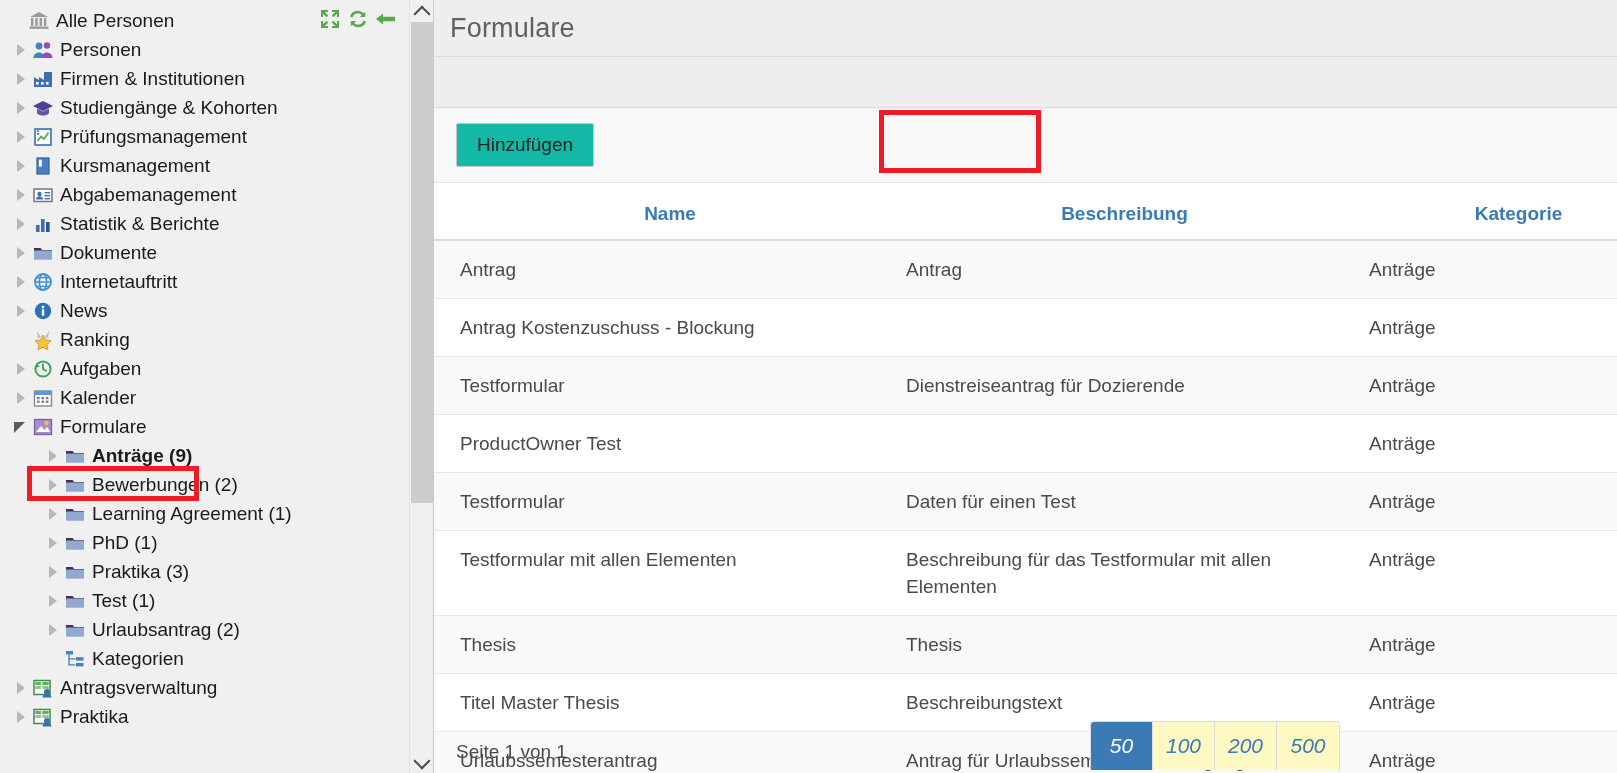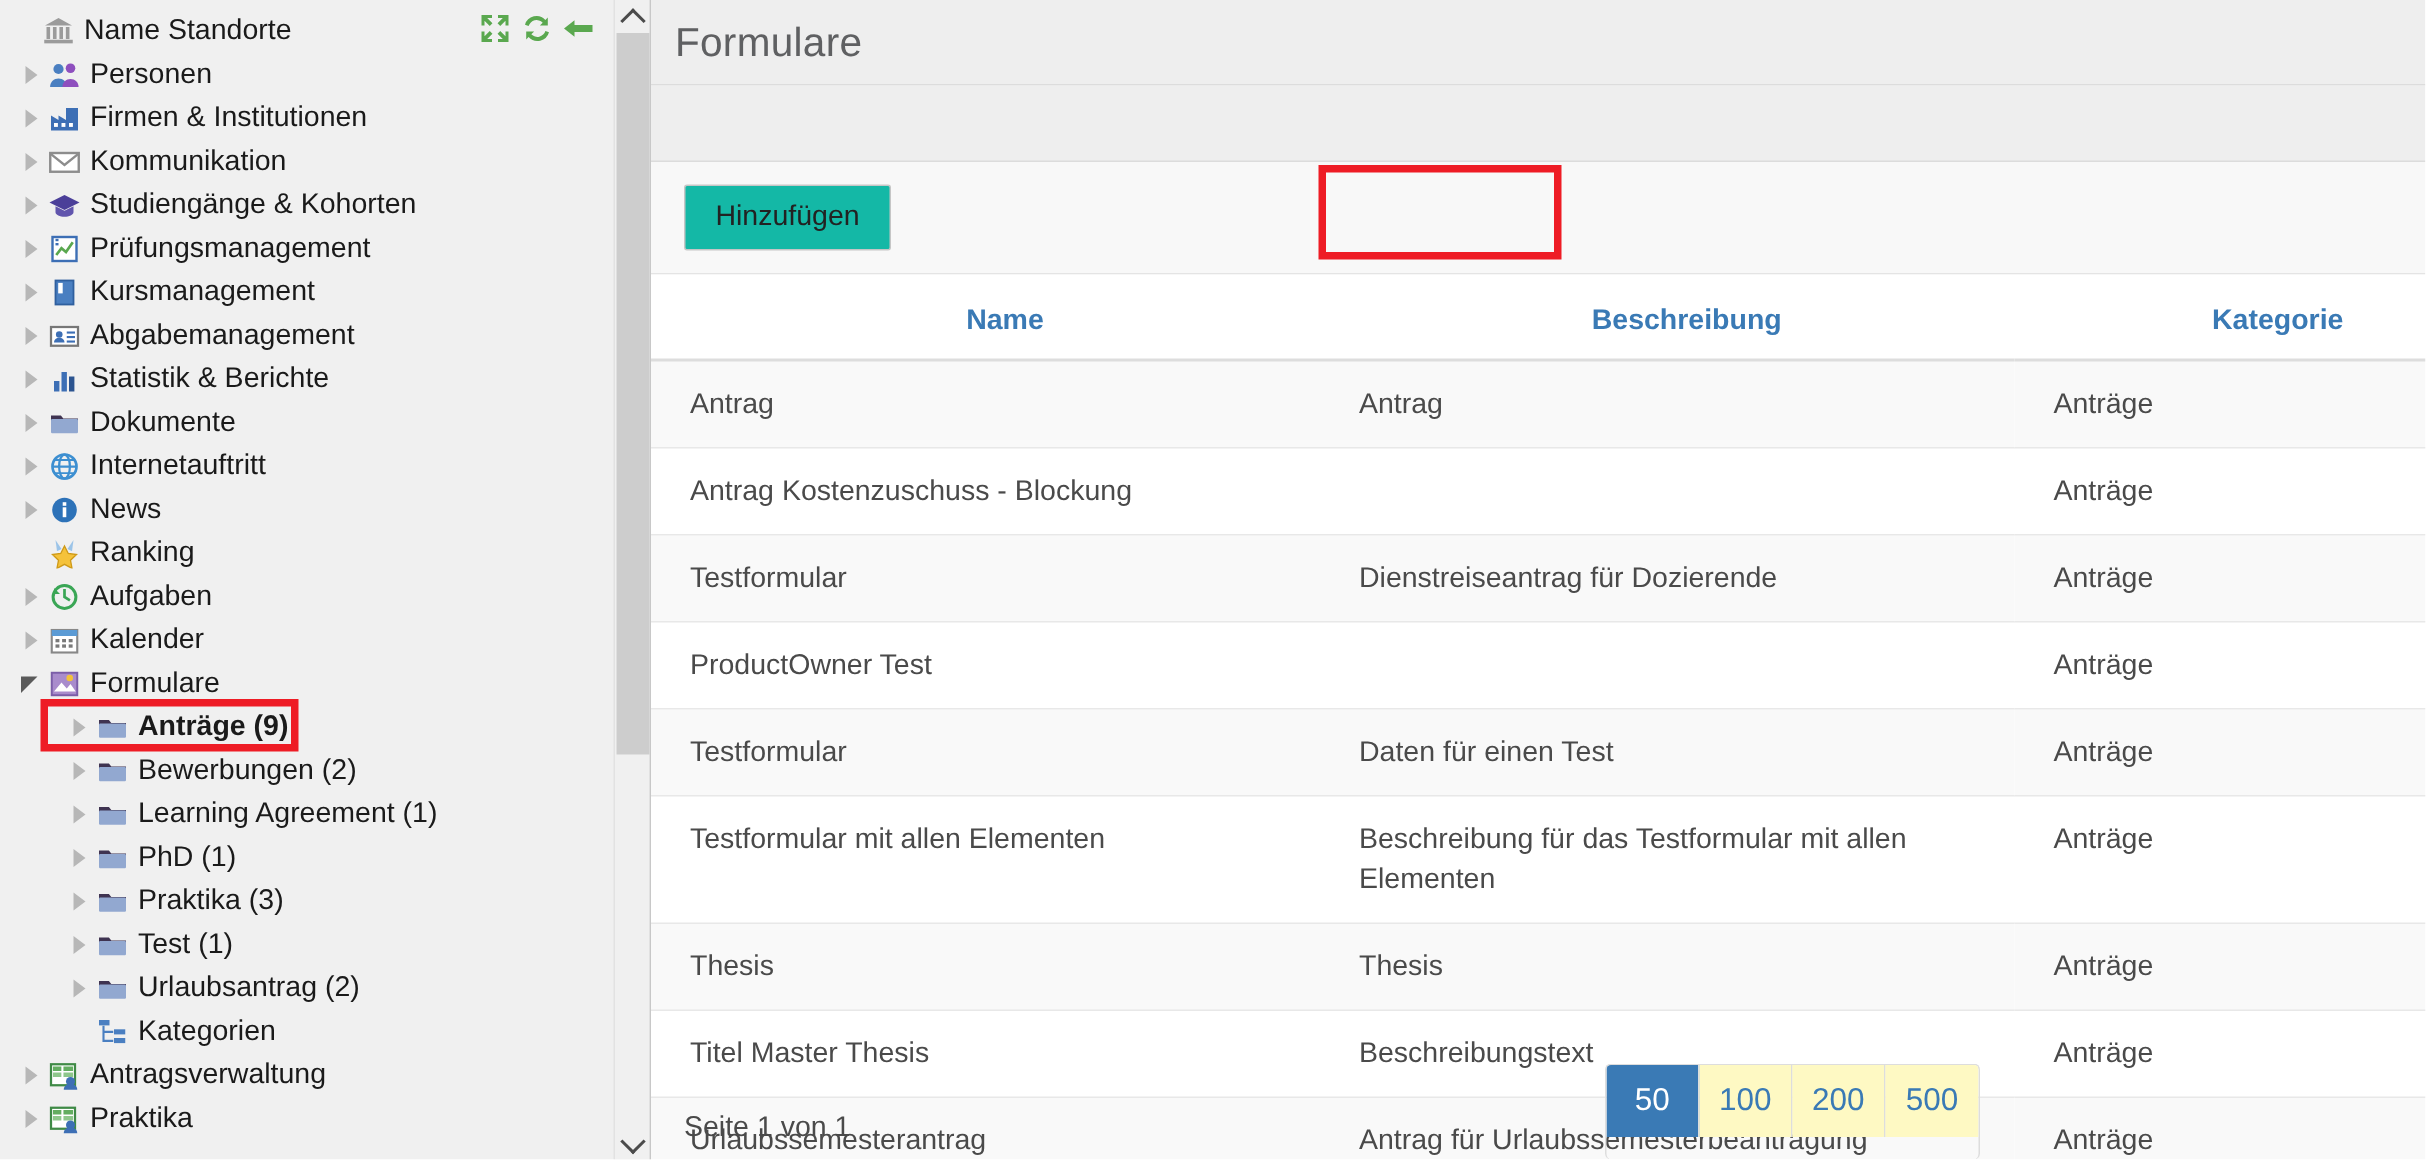--- a/index.html
+++ b/index.html
@@ -240,27 +240,28 @@
     padding: 0 0 8px 0;
   }
   #page-info {
     position: absolute;
     left: 22px; bottom: 10px;
     font-size: 19px;
     color: #4a4a4a;
   }
   #pager {
     position: absolute;
-    left: 636px; bottom: 0;
+    left: 656px; bottom: 0;
     display: flex;
     border-radius: 4px;
     overflow: hidden;
     border: 1px solid #dddddd;
     border-bottom: none;
-    height: 64px;
+    height: 52px;
+    font-style: italic;
   }
   .pg-btn {
     min-width: 62px;
     height: 48px;
     display: flex;
     align-items: center;
     justify-content: center;
     font-size: 21px;
     color: #3a7ab5;
     background: #fef9c3;
@@ -324,21 +325,21 @@
               <g fill="#9b9b9b">
                 <path d="M11 1 L20 6 H2 Z"></path>
                 <rect x="3" y="7" width="2.4" height="8"></rect>
                 <rect x="7.3" y="7" width="2.4" height="8"></rect>
                 <rect x="11.6" y="7" width="2.4" height="8"></rect>
                 <rect x="15.9" y="7" width="2.4" height="8"></rect>
                 <rect x="1.5" y="15.5" width="19" height="2.4"></rect>
               </g>
             </svg>
           </span>
-          <span class="tlabel">Name Standorte</span>
+          <span class="tlabel">Alle Personen</span>
         </div>
         <div class="tnode lvl1">
           <span class="twist closed"></span>
           <span class="ticon">
             <svg width="22" height="20" viewBox="0 0 22 20">
               <circle cx="7" cy="6" r="3.4" fill="#4a7fc1"></circle>
               <path d="M1.4 18 c0-3.4 2.6-5.6 5.6-5.6 s5.6 2.2 5.6 5.6 z" fill="#4a7fc1"></path>
               <circle cx="15" cy="5.5" r="3.2" fill="#8e4fbe"></circle>
               <path d="M9.6 18 c0-3.3 2.5-5.4 5.4-5.4 s5.4 2.1 5.4 5.4 z" fill="#8e4fbe"></path>
             </svg>
@@ -349,30 +350,20 @@
           <span class="twist closed"></span>
           <span class="ticon">
             <svg width="22" height="20" viewBox="0 0 22 20">
               <path d="M2 18 V8 l5 3 V8 l5 3 V3 h8 v15 z" fill="#3d6fb5"></path>
               <rect x="4" y="13" width="2.6" height="2.6" fill="#ffffff"></rect>
               <rect x="9" y="13" width="2.6" height="2.6" fill="#ffffff"></rect>
               <rect x="14" y="13" width="2.6" height="2.6" fill="#ffffff"></rect>
             </svg>
           </span>
           <span class="tlabel">Firmen &amp; Institutionen</span>
-        </div>
-        <div class="tnode lvl1">
-          <span class="twist closed"></span>
-          <span class="ticon">
-            <svg width="22" height="20" viewBox="0 0 22 20">
-              <rect x="1.5" y="4" width="19" height="12.5" fill="#ffffff" stroke="#8d8d8d" stroke-width="1.6"></rect>
-              <path d="M1.8 4.6 L11 12 L20.2 4.6" fill="none" stroke="#8d8d8d" stroke-width="1.6"></path>
-            </svg>
-          </span>
-          <span class="tlabel">Kommunikation</span>
         </div>
         <div class="tnode lvl1">
           <span class="twist closed"></span>
           <span class="ticon">
             <svg width="22" height="20" viewBox="0 0 22 20">
               <path d="M11 3 L21 8 L11 13 L1 8 Z" fill="#4b3f99"></path>
               <path d="M5 10.5 v4 c0 1.8 3 3 6 3 s6-1.2 6-3 v-4 l-6 3 z" fill="#6155ad"></path>
             </svg>
           </span>
           <span class="tlabel">Studiengänge &amp; Kohorten</span>

